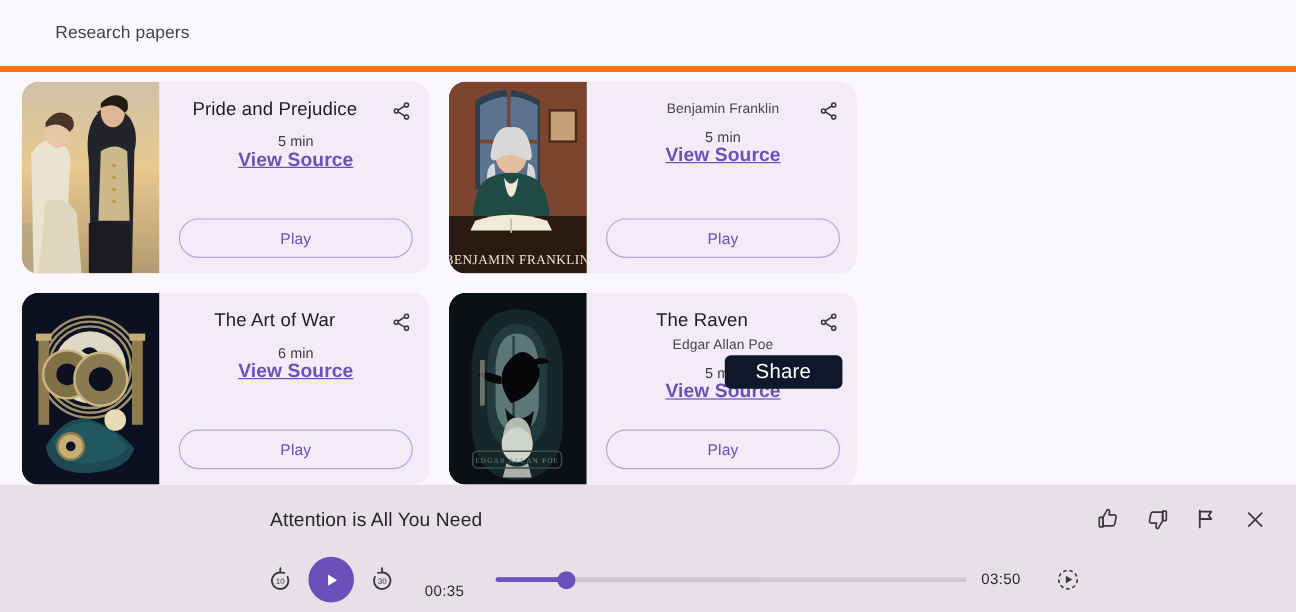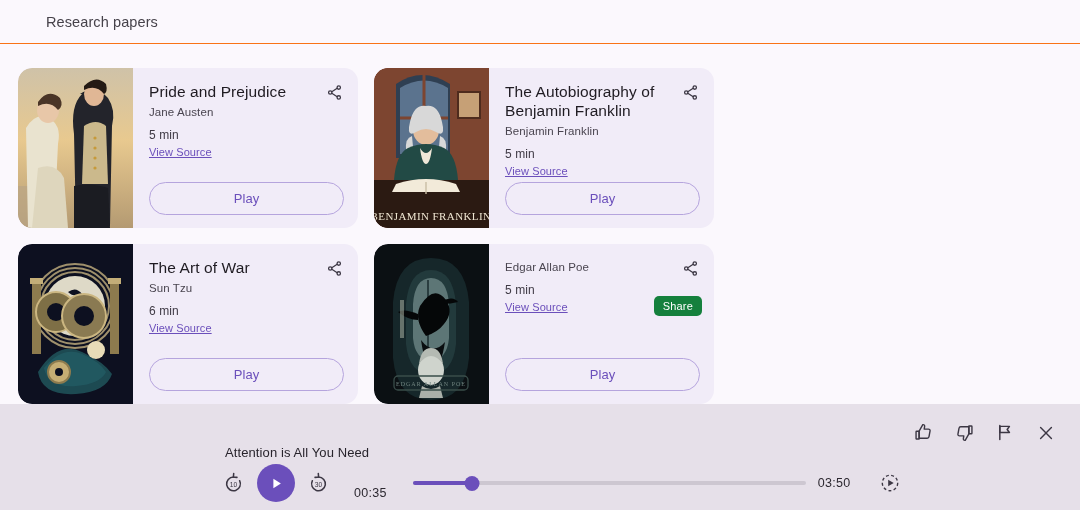--- a/index.html
+++ b/index.html
@@ -5,43 +5,44 @@
   html,body{margin:0;padding:0;}
   body{
     width:1080px;height:510px;overflow:hidden;position:relative;
     background:#fbf8fd;
     font-family:"Liberation Sans","DejaVu Sans",sans-serif;
     -webkit-font-smoothing:antialiased;
   }
 
   
   .tabbar{
-    position:absolute;left:0;top:0;width:1080px;height:44px;
+    position:absolute;left:0;top:0;width:1080px;height:60px;
     background:#fbf8fd;
-    border-bottom:1px solid #f97316;
+    border-bottom:5px solid #f97316;
     box-sizing:border-box;
   }
   .tabs{display:flex;align-items:flex-end;height:100%;padding-left:24px;}
   .tab{
     position:relative;height:100%;display:flex;align-items:center;
     padding:0 22px;font-size:14.5px;color:#46424a;cursor:pointer;
     letter-spacing:.1px;
   }
   .tab.active{color:#1f1b22;}
   .tab.active .tab-underline{
     position:absolute;left:16px;right:16px;bottom:0;height:3px;
     background:#6b4fbb;border-radius:3px 3px 0 0;
   }
 
   
   .grid{
     position:absolute;left:0;top:60px;width:1080px;height:345px;
     padding:8px 18px 0 18px;box-sizing:border-box;
     display:flex;flex-wrap:wrap;gap:16px 16px;
     align-content:flex-start;
+    text-align:center;
   }
   .card{
     width:340px;height:160px;
     background:#f1ecf8;border-radius:14px;
     display:flex;overflow:hidden;position:relative;
     box-sizing:border-box;
   }
   .thumb{
     width:115px;height:160px;flex:0 0 115px;
     border-radius:14px 0 0 14px;overflow:hidden;position:relative;
@@ -55,51 +56,50 @@
     margin:2px 30px 0 0;font-weight:400;letter-spacing:.1px;
     max-width:160px;
   }
   .card-author{
     font-size:11.5px;color:#4a4550;margin-top:5px;letter-spacing:.1px;
   }
   .card-dur{
     font-size:12px;color:#3f3a45;margin-top:10px;letter-spacing:.1px;
   }
   .card-src{
-    font-size:11px;color:#6b4fbb;margin-top:0;text-decoration:underline;
-    cursor:pointer;display:inline-block;letter-spacing:.1px;
+    font-size:16px;color:#6b4fbb;margin-top:0;text-decoration:underline;
+    cursor:pointer;display:inline-block;letter-spacing:.1px;font-weight:bold;
   }
   .share-btn{
     position:absolute;right:11px;top:11px;width:26px;height:26px;
     display:flex;align-items:center;justify-content:center;cursor:pointer;
   }
   .play-btn{
     position:absolute;left:16px;right:14px;bottom:13px;height:31px;
     border:1px solid #b5a4dd;border-radius:20px;background:transparent;
     color:#6b4fbb;font-size:13px;display:flex;align-items:center;
     justify-content:center;cursor:pointer;
     font-family:"Liberation Sans","DejaVu Sans",sans-serif;
     letter-spacing:.1px;
   }
   .tooltip{
     position:absolute;right:12px;top:52px;
-    background:#15803d;color:#fff;font-size:11px;
-    padding:4px 9px;border-radius:5px;white-space:nowrap;
+    background:#0f172a;color:#fff;font-size:17px;
+    padding:4px 26px;border-radius:5px;white-space:nowrap;
     letter-spacing:.2px;
   }
 
   
   .player{
     position:absolute;left:0;bottom:0;width:1080px;height:106px;
     background:#e6e0e9;
   }
   .player-title{
-    position:absolute;left:225px;top:21px;font-size:13px;color:#28242c;
+    position:absolute;left:225px;top:21px;font-size:16px;color:#28242c;
     letter-spacing:.1px;
-    margin-top:20px;
   }
   .player-actions{
     position:absolute;right:24px;top:18px;display:flex;align-items:center;gap:20px;
   }
   .iconbtn{display:flex;align-items:center;justify-content:center;cursor:pointer;}
   .controls{
     position:absolute;left:222px;top:60px;display:flex;align-items:center;gap:12px;
   }
   .main-play{
     width:38px;height:38px;border-radius:50%;background:#6b4fbb;
@@ -154,21 +154,20 @@
         <path d="M66 18 q12 -12 22 -2 q2 8 -2 10 q-8 -10 -20 -4Z" fill="#241a14"></path>
         <circle cx="77" cy="70" r="1.6" fill="#c79a3a"></circle>
           <circle cx="77" cy="80" r="1.6" fill="#c79a3a"></circle>
         <circle cx="77" cy="90" r="1.6" fill="#c79a3a"></circle>
           <circle cx="77" cy="100" r="1.6" fill="#c79a3a"></circle>
         <path d="M56 118 q16 -4 34 2 l2 40 H56Z" fill="#1b1c22"></path>
       </svg>
     </div>
     <div class="card-body">
       <div class="card-title">Pride and Prejudice</div>
-      <div class="card-author">Jane Austen</div>
       <div class="card-dur">5 min</div>
       <div class="card-src">View Source</div>
       <div class="share-btn">
         <svg width="17" height="17" viewBox="0 0 24 24" fill="none" stroke="#3c3744" stroke-width="1.8" stroke-linecap="round" stroke-linejoin="round">
           <circle cx="18" cy="5" r="2.4"></circle>
             <circle cx="6" cy="12" r="2.4"></circle>
             <circle cx="18" cy="19" r="2.4"></circle>
           <line x1="8.2" y1="10.9" x2="15.8" y2="6.1"></line>
             <line x1="8.2" y1="13.1" x2="15.8" y2="17.9"></line>
         </svg>
@@ -197,21 +196,20 @@
         <path d="M38 68 q-7 2 -6 14 q1 10 8 8Z" fill="#d8d8d8"></path>
         <path d="M66 68 q7 2 6 14 q-1 10 -8 8Z" fill="#d8d8d8"></path>
         <path d="M34 80 q18 -8 36 0 q12 6 14 32 H20 q2 -26 14 -32Z" fill="#224a45"></path>
         <path d="M46 80 q6 10 12 0 q-2 16 -6 16 q-4 0 -6 -16Z" fill="#efe7d8"></path>
         <path d="M22 116 q30 -10 60 0 l4 8 H18Z" fill="#f2ead9"></path>
         <path d="M52 114 v12" stroke="#c9bda4" stroke-width="1.4"></path>
         <text x="57" y="152" font-family="Liberation Serif, serif" font-size="11" fill="#efe6d2" text-anchor="middle" letter-spacing="0.4">BENJAMIN FRANKLIN</text>
       </svg>
     </div>
     <div class="card-body">
-      <div class="card-title">The Autobiography of Benjamin Franklin</div>
       <div class="card-author">Benjamin Franklin</div>
       <div class="card-dur">5 min</div>
       <div class="card-src">View Source</div>
       <div class="share-btn">
         <svg width="17" height="17" viewBox="0 0 24 24" fill="none" stroke="#3c3744" stroke-width="1.8" stroke-linecap="round" stroke-linejoin="round">
           <circle cx="18" cy="5" r="2.4"></circle>
             <circle cx="6" cy="12" r="2.4"></circle>
             <circle cx="18" cy="19" r="2.4"></circle>
           <line x1="8.2" y1="10.9" x2="15.8" y2="6.1"></line>
             <line x1="8.2" y1="13.1" x2="15.8" y2="17.9"></line>
@@ -244,21 +242,20 @@
         <circle cx="38" cy="68" r="9" fill="#0d1020"></circle>
         <circle cx="66" cy="72" r="22" fill="#8a7a52" stroke="#cbb681" stroke-width="2"></circle>
         <circle cx="66" cy="72" r="10" fill="#0d1020"></circle>
         <circle cx="78" cy="106" r="9" fill="#e8dcb8"></circle>
         <circle cx="41" cy="128" r="11" fill="#c6ae74" stroke="#8d7b4e" stroke-width="2"></circle>
         <circle cx="41" cy="128" r="4" fill="#0d1020"></circle>
       </svg>
     </div>
     <div class="card-body">
       <div class="card-title">The Art of War</div>
-      <div class="card-author">Sun Tzu</div>
       <div class="card-dur">6 min</div>
       <div class="card-src">View Source</div>
       <div class="share-btn">
         <svg width="17" height="17" viewBox="0 0 24 24" fill="none" stroke="#3c3744" stroke-width="1.8" stroke-linecap="round" stroke-linejoin="round">
           <circle cx="18" cy="5" r="2.4"></circle>
             <circle cx="6" cy="12" r="2.4"></circle>
             <circle cx="18" cy="19" r="2.4"></circle>
           <line x1="8.2" y1="10.9" x2="15.8" y2="6.1"></line>
             <line x1="8.2" y1="13.1" x2="15.8" y2="17.9"></line>
         </svg>
@@ -283,20 +280,21 @@
         <path d="M47 96 q12 16 24 2 q-4 26 -12 26 q-8 0 -12 -28Z" fill="#0a0e10"></path>
         <ellipse cx="57" cy="126" rx="13" ry="15" fill="#cfd4cd"></ellipse>
         <path d="M45 120 q12 -16 24 0 q-2 -16 -12 -16 q-10 0 -12 16Z" fill="#b4bab3"></path>
         <path d="M48 142 q9 6 18 0 l3 12 H45Z" fill="#aab0a9"></path>
         <rect x="20" y="132" width="74" height="14" rx="4" fill="none" stroke="#3a4d4a" stroke-width="1.3"></rect>
         <text x="57" y="142" font-family="Liberation Serif, serif" font-size="6" fill="#6f837f" text-anchor="middle" letter-spacing="1">EDGAR ALLAN POE</text>
         <rect x="26" y="56" width="4" height="38" fill="#b8c0ae" opacity=".5"></rect>
       </svg>
     </div>
     <div class="card-body">
+      <div class="card-title">The Raven</div>
       <div class="card-author">Edgar Allan Poe</div>
       <div class="card-dur">5 min</div>
       <div class="card-src">View Source</div>
       <div class="share-btn">
         <svg width="17" height="17" viewBox="0 0 24 24" fill="none" stroke="#3c3744" stroke-width="1.8" stroke-linecap="round" stroke-linejoin="round">
           <circle cx="18" cy="5" r="2.4"></circle>
             <circle cx="6" cy="12" r="2.4"></circle>
             <circle cx="18" cy="19" r="2.4"></circle>
           <line x1="8.2" y1="10.9" x2="15.8" y2="6.1"></line>
             <line x1="8.2" y1="13.1" x2="15.8" y2="17.9"></line>

